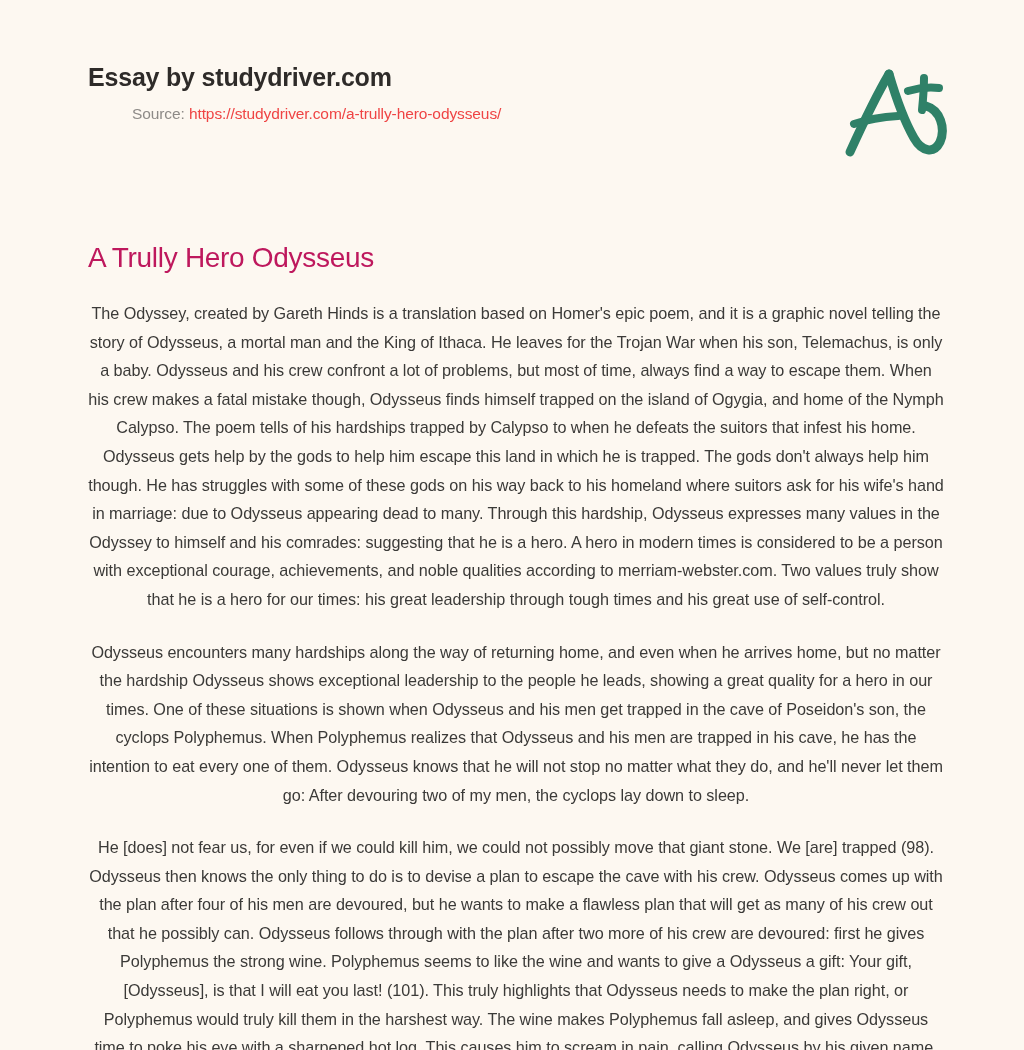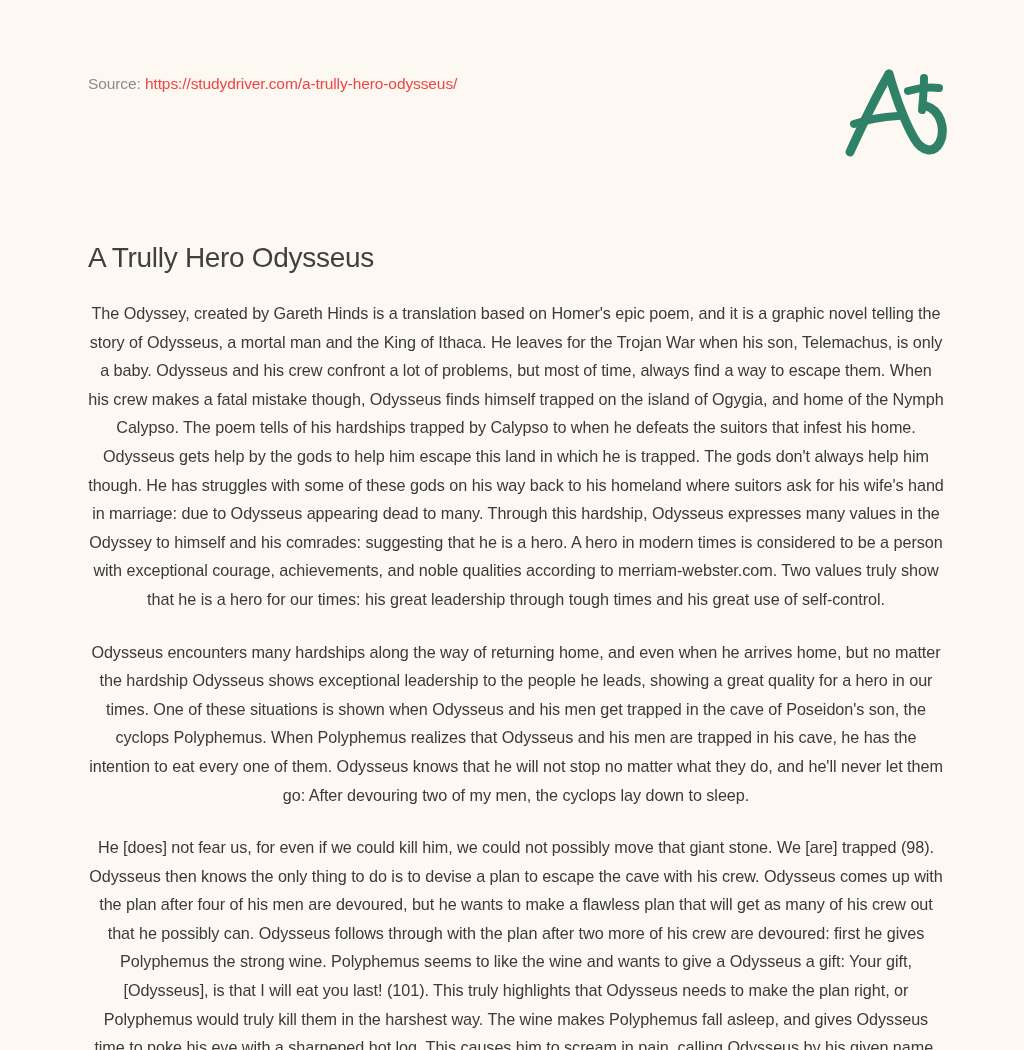--- a/index.html
+++ b/index.html
@@ -42,20 +42,21 @@
   .source-line {
     margin-top: 13px;
     font-size: 15.5px;
     color: #8d8a87;
     letter-spacing: -0.1px;
     white-space: nowrap;
   }
 
   .source-label {
     color: #8d8a87;
+    margin-left: 44px;
   }
 
   .source-url {
     color: #ef4444;
     text-decoration: none;
   }
 
   
   .logo {
     position: absolute;
@@ -74,21 +75,21 @@
   .article {
     padding: 0 80px 0 88px;
     box-sizing: border-box;
   }
 
   .article-title {
     margin: 0;
     padding-top: 122px;
     font-size: 28px;
     font-weight: 500;
-    color: #404040;
+    color: #be185d;
     letter-spacing: -0.3px;
     line-height: 1.25;
   }
 
   .body-copy {
     padding-top: 24px;
   }
 
   .body-copy p {
     margin: 0 0 24px 0;
@@ -102,20 +103,21 @@
   .body-copy p:last-child {
     margin-bottom: 0;
   }
 </style>
 </head>
 <body>
 
 <div class="page">
 
   <div class="header">
+    <h1 class="site-heading">Essay by studydriver.com</h1>
 
     <div class="source-line">
       <span class="source-label">Source:</span>
       <a class="source-url" href="#">https://studydriver.com/a-trully-hero-odysseus/</a>
     </div>
 
     <div class="logo">
       <svg viewBox="0 0 118 108" xmlns="http://www.w3.org/2000/svg">
         <g fill="none" stroke="#2f8168" stroke-linecap="round" stroke-linejoin="round">
 

